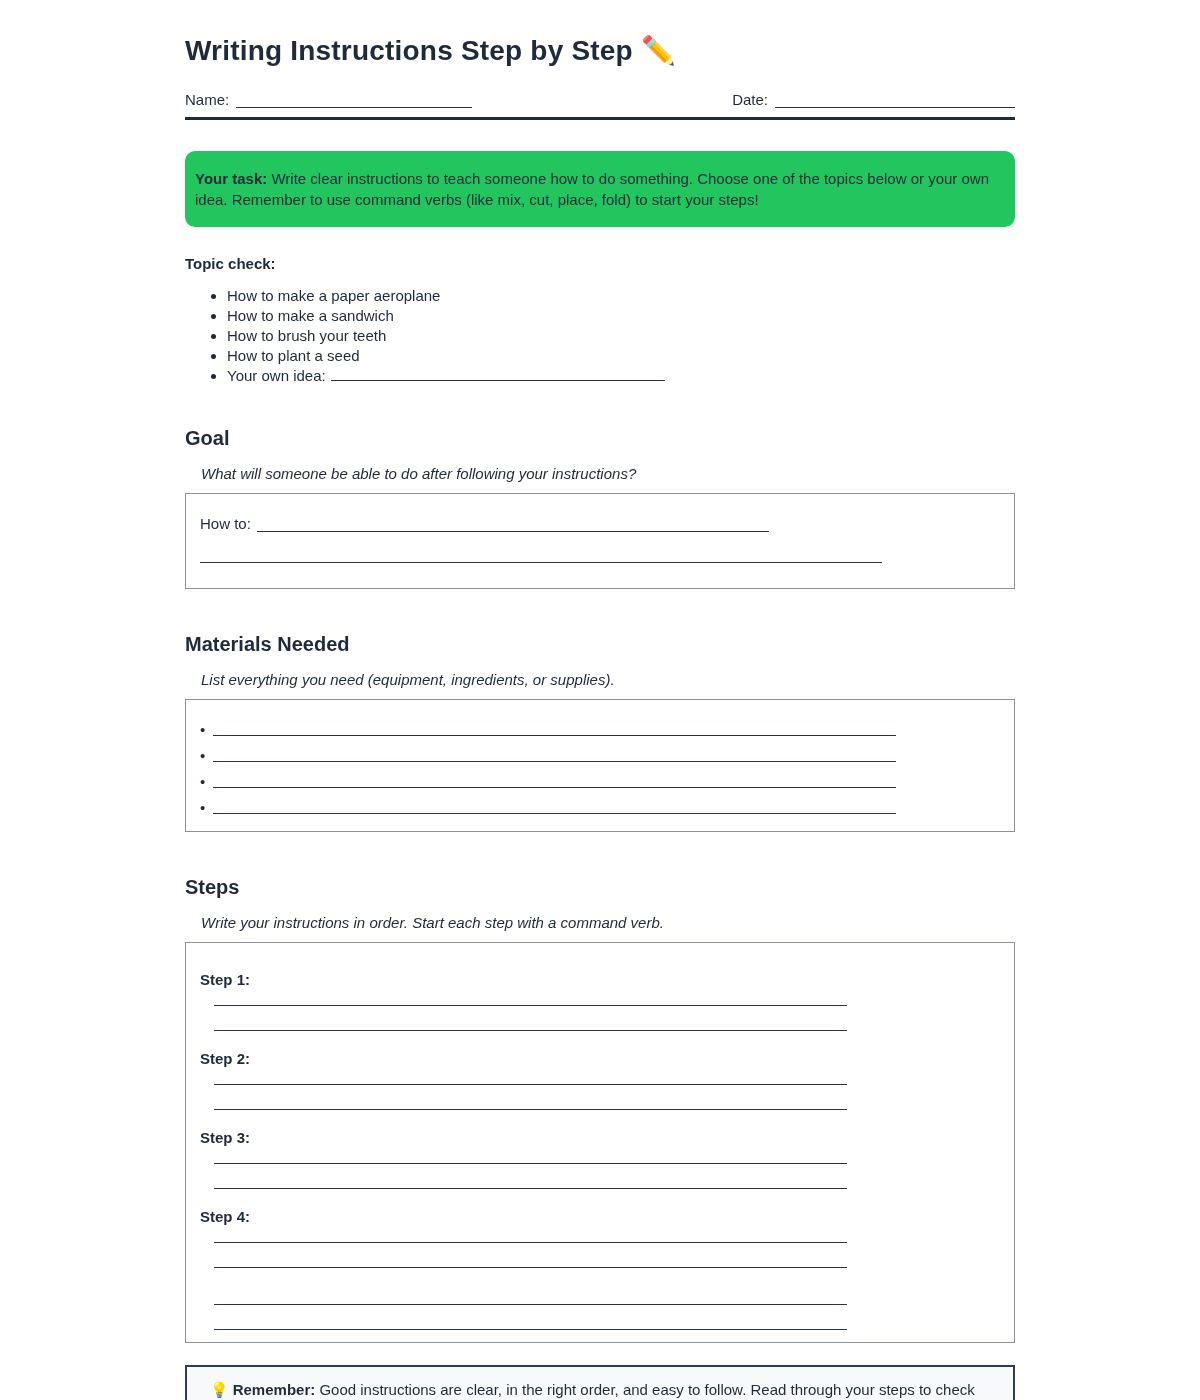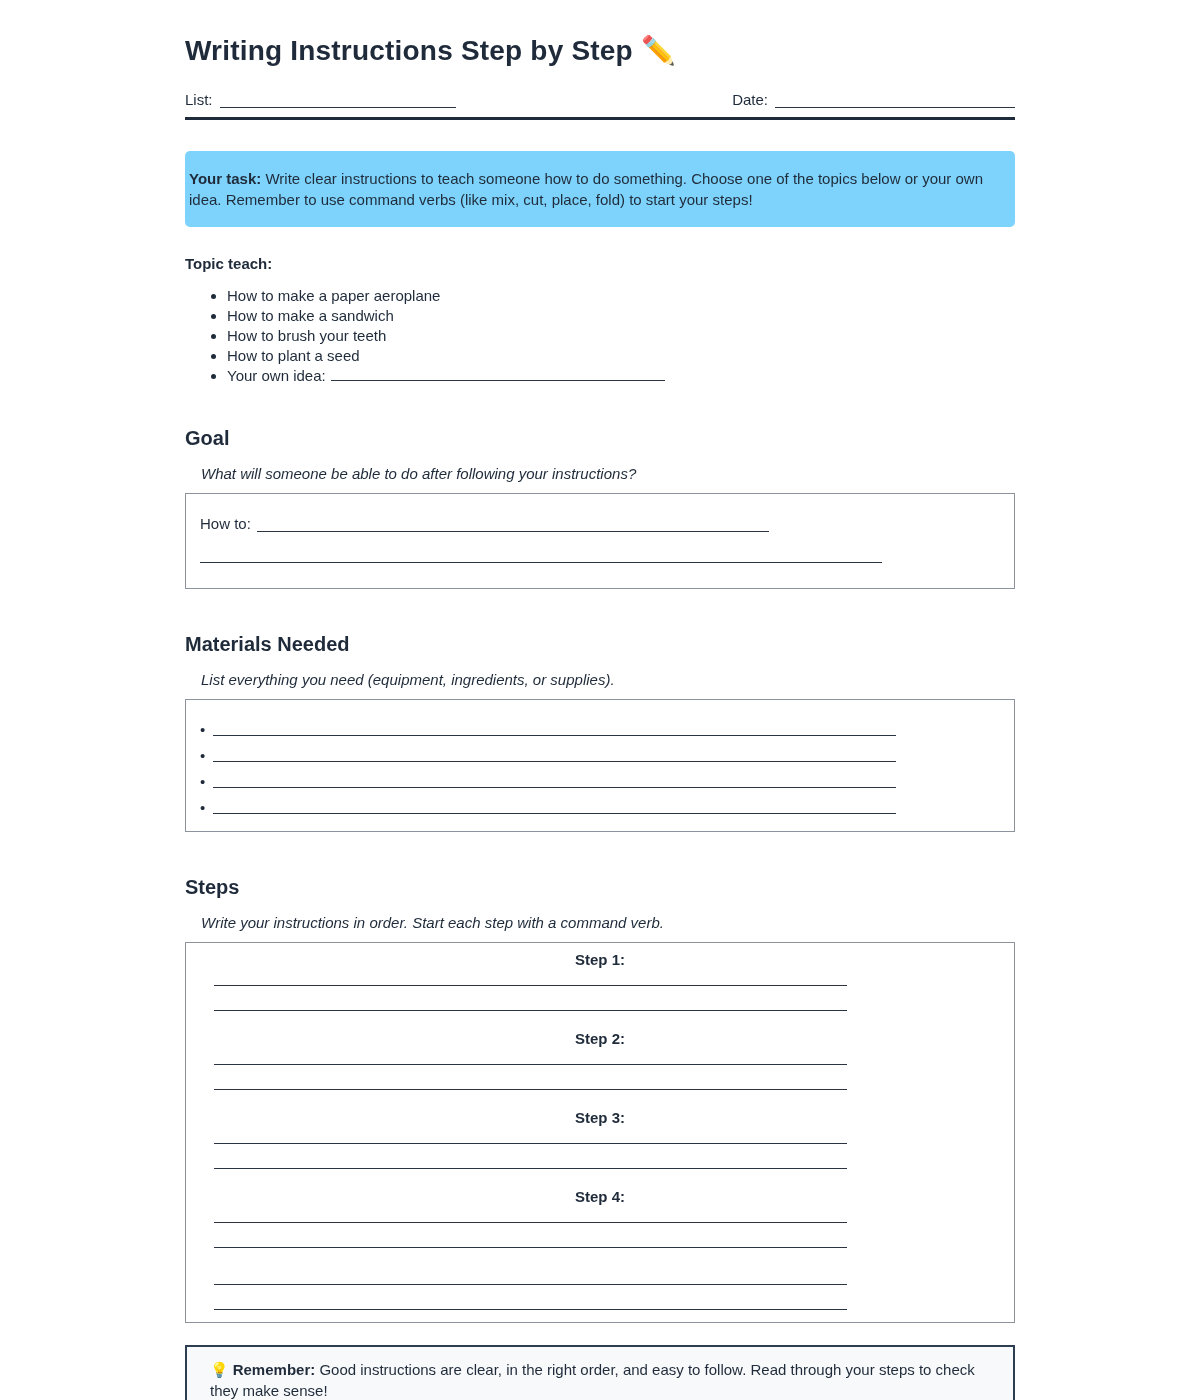--- a/index.html
+++ b/index.html
@@ -41,23 +41,23 @@
   .name-line { width: 236px; }
   .date-line { width: 240px; }
   .top-rule {
     border: none;
     border-top: 3px solid #1f2b3a;
     margin: 0 0 31px 0;
   }
 
   
   .task-box {
-    background: #7dd3fc;
-    border-radius: 5px;
-    padding: 17px 4px;
+    background: #22c55e;
+    border-radius: 10px;
+    padding: 17px 10px;
     line-height: 21px;
   }
   .b { font-weight: bold; }
 
   
   .topics { margin-top: 28px; }
   .topics-heading { font-weight: bold; margin-bottom: 12px; }
   ul.topic-list { margin: 16px; padding-left: 26px; }
   ul.topic-list li { margin-bottom: 5px; line-height: 15px; }
   .own-idea-line { width: 334px; margin-left: 5px; height: 12px; }
@@ -88,22 +88,21 @@
     border: 1px solid #8d939c;
     padding: 10px 14px 17px 14px;
   }
   .material-row { display: flex; align-items: flex-end; height: 26px; }
   .material-bullet { padding-right: 8px; line-height: 13px; }
   .material-line { width: 683px; height: 16px; }
 
   
   .steps-box {
     border: 1px solid #8d939c;
-    padding: 8px 14px 12px 14px;
-    text-align: center;
+    padding: 28px 14px 12px 14px;
   }
   .step-block { margin-bottom: 19px; }
   .step-block:last-child { margin-bottom: 0; }
   .step-label { font-weight: bold; }
   .step-line {
     display: block;
     margin-left: 14px;
     width: 633px;
     border-bottom: 1.5px solid #2b3442;
     height: 25px;
@@ -125,36 +124,36 @@
 
 <div class="sheet">
 
   <div class="title">
     <span>Writing Instructions Step by Step</span>
     <span>✏️</span>
   </div>
 
   <div class="meta-row">
     <div class="meta-field">
-      <span class="meta-label">List:</span>
+      <span class="meta-label">Name:</span>
       <span class="blank name-line"></span>
     </div>
     <div class="meta-field">
       <span class="meta-label">Date:</span>
       <span class="blank date-line"></span>
     </div>
   </div>
   <hr class="top-rule">
 
   <div class="task-box">
     <span class="b">Your task:</span><span> Write clear instructions to teach someone how to do something. Choose one of the topics below or your own idea. Remember to use command verbs (like mix, cut, place, fold) to start your steps!</span>
   </div>
 
   <div class="topics">
-    <div class="topics-heading">Topic teach:</div>
+    <div class="topics-heading">Topic check:</div>
     <ul class="topic-list">
       <li>How to make a paper aeroplane</li>
       <li>How to make a sandwich</li>
       <li>How to brush your teeth</li>
       <li>How to plant a seed</li>
       <li>
         <span>Your own idea:</span><span class="blank own-idea-line"></span>
       </li>
     </ul>
   </div>

